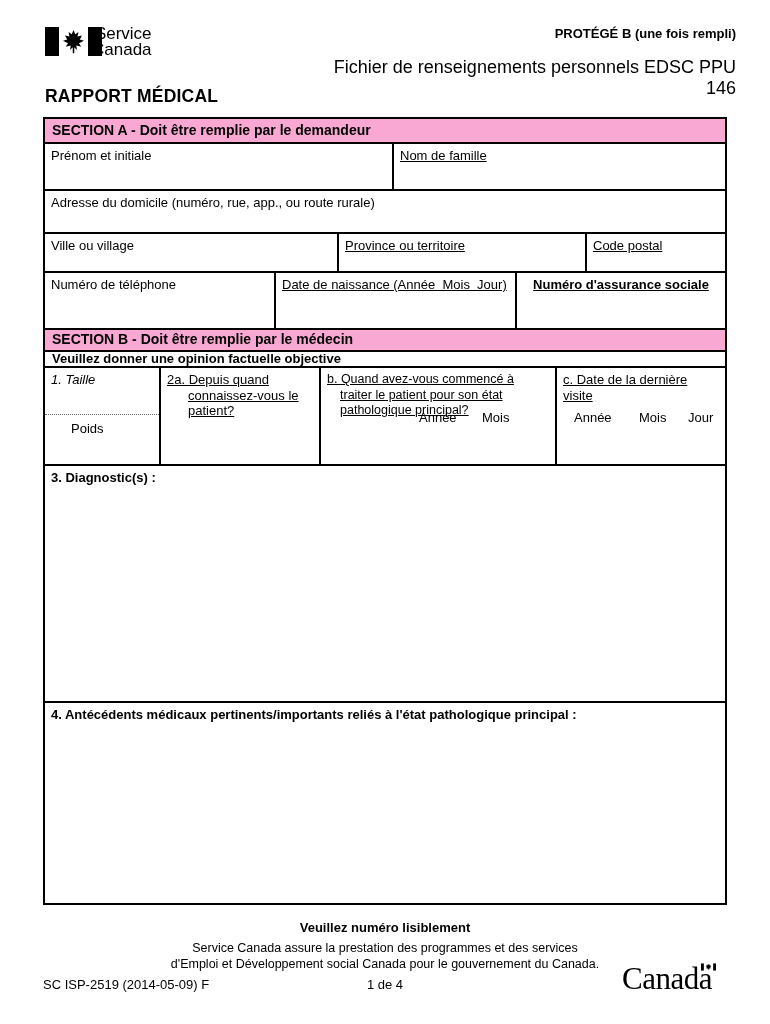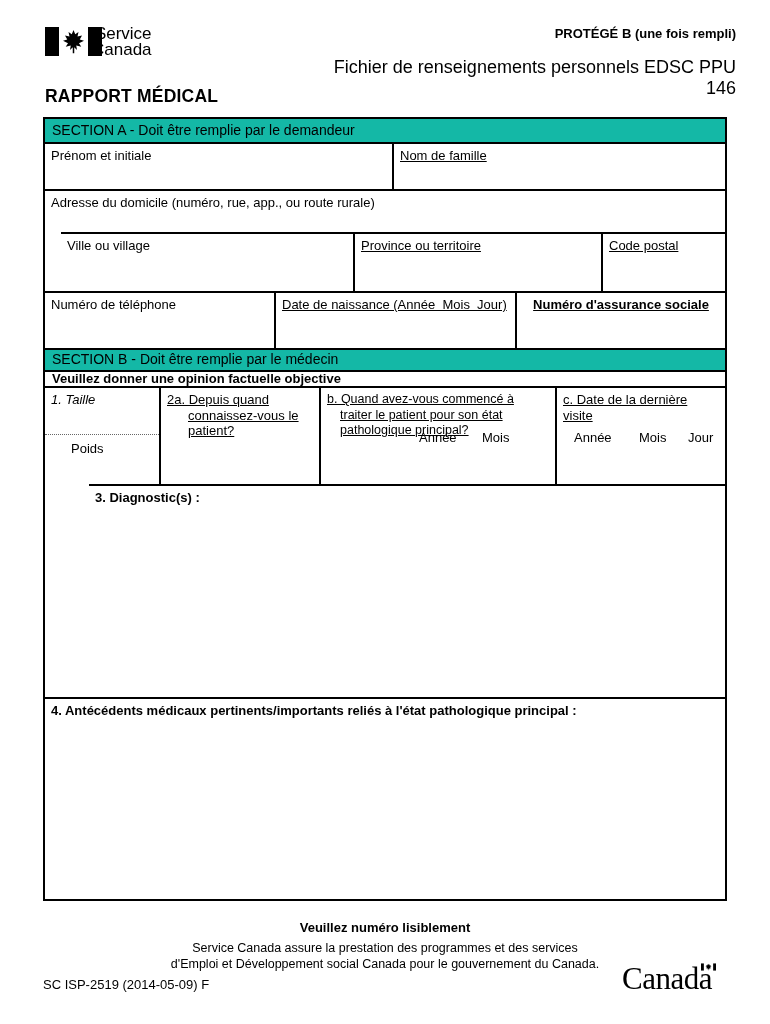--- a/index.html
+++ b/index.html
@@ -24,21 +24,21 @@
 
   .page-title { position:absolute; left:45px; top:86px; font-size:17.5px; font-weight:bold; letter-spacing:0.2px; }
 
   
   .form-table { position:absolute; left:43px; top:117px; width:684px; border:2px solid #000; box-sizing:border-box; }
   .row { display:flex; box-sizing:border-box; border-top:2px solid #000; }
   .row:first-child { border-top:none; }
   .cell { position:relative; box-sizing:border-box; padding:4px 6px; font-size:13px; line-height:15.5px; }
   .cell + .cell { border-left:2px solid #000;text-decoration:underline; }
   .grow { flex:1; }
-  .sec-header { background:#14b8a6; font-weight:normal; font-size:14px; padding:3px 7px; display:flex; align-items:center; }
+  .sec-header { background:#f9a8d4; font-weight:bold; font-size:14px; padding:3px 7px; display:flex; align-items:center; }
   .instruction { font-weight:bold; font-size:13px; padding:3px 7px; display:flex; align-items:center; }
   .boldlbl { font-weight:bold; }
   .prewrap { white-space:pre-wrap; }
   .lbl { display:block; }
   .hang21 { padding-left:21px; text-indent:-21px; }
   .hang13 { padding-left:13px; text-indent:-13px; font-size:12.5px; }
   .sin-cell { text-align:center; font-weight:bold; }
   .sub-abs { position:absolute; font-size:13px; }
 
   .taille-cell { padding:0; display:flex; flex-direction:column; }
@@ -96,21 +96,21 @@
         <span class="lbl">Nom de famille</span>
       </div>
     </div>
 
     <div class="row" style="height:43px;">
       <div class="cell grow">
         <span class="lbl">Adresse du domicile (numéro, rue, app., ou route rurale)</span>
       </div>
     </div>
 
-    <div class="row" style="height:59px;margin-left:16px;">
+    <div class="row" style="height:39px;">
       <div class="cell" style="width:292px;">
         <span class="lbl">Ville ou village</span>
       </div>
       <div class="cell" style="width:248px;">
         <span class="lbl">Province ou territoire</span>
       </div>
       <div class="cell grow">
         <span class="lbl">Code postal</span>
       </div>
     </div>
@@ -149,38 +149,39 @@
         <span class="sub-abs" style="left:161px; top:42px;">Mois</span>
       </div>
       <div class="cell grow">
         <span class="lbl">c. Date de la dernière visite</span>
         <span class="sub-abs" style="left:17px; top:42px;">Année</span>
         <span class="sub-abs" style="left:82px; top:42px;">Mois</span>
         <span class="sub-abs" style="left:131px; top:42px;">Jour</span>
       </div>
     </div>
 
-    <div class="row" style="height:213px;margin-left:44px;">
+    <div class="row" style="height:237px;">
       <div class="cell grow">
         <span class="lbl boldlbl">3. Diagnostic(s) :</span>
       </div>
     </div>
 
     <div class="row" style="height:202px;">
       <div class="cell grow">
         <span class="lbl boldlbl">4. Antécédents médicaux pertinents/importants reliés à l'état pathologique principal :</span>
       </div>
     </div>
 
   </div>
 
   <div class="foot-legible">Veuillez numéro lisiblement</div>
   <div class="foot-line1">Service Canada assure la prestation des programmes et des services</div>
   <div class="foot-line2">d'Emploi et Développement social Canada pour le gouvernement du Canada.</div>
   <div class="foot-code">SC ISP-2519 (2014-05-09) F</div>
+  <div class="foot-page">1 de 4</div>
 
   <div class="wordmark">
     <span class="wm-text">
       <span>Canada</span>
       <svg class="wm-flag" viewBox="0 0 210 100">
         <rect x="0" y="0" width="40" height="100" fill="#000"></rect>
         <rect x="170" y="0" width="40" height="100" fill="#000"></rect>
         <path fill="#000" transform="translate(55 0) scale(1.0 1.0)" d="M50 4 L43 21 L30 12 L34 30 L16 26 L25 42 L8 47 L28 57 L19 71 L39 66 L36 84 L47 73 L47 97 L53 97 L53 73 L64 84 L61 66 L81 71 L72 57 L92 47 L75 42 L84 26 L66 30 L70 12 L57 21 Z"></path>
       </svg>
     </span>

